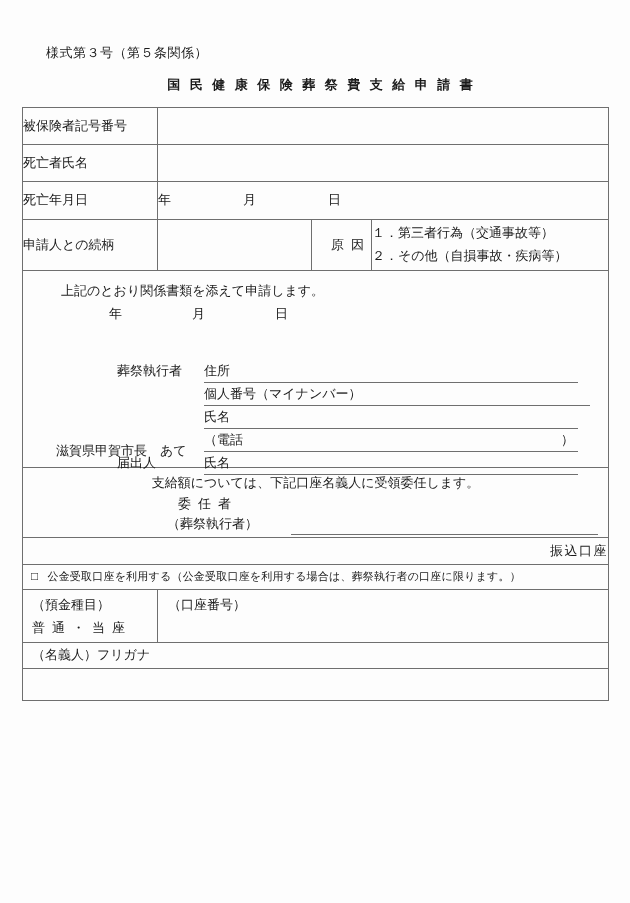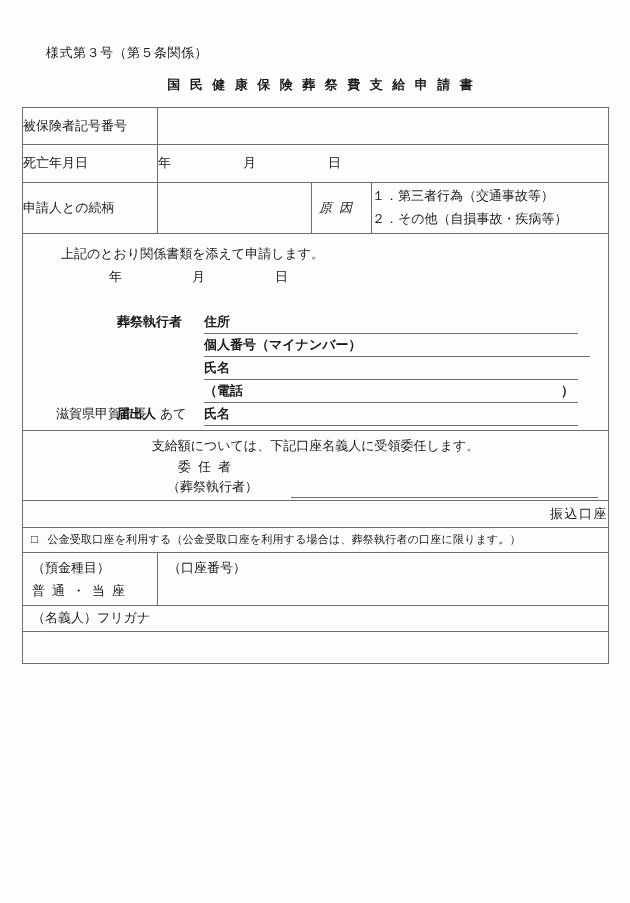--- a/index.html
+++ b/index.html
@@ -73,25 +73,24 @@
   .r-rel  { height: 51px; }
 
   .date-line {
     padding-left: 110px;
     white-space: nowrap;
     letter-spacing: 0.5px;
   }
   .date-line .gap { display: inline-block; width: 64px; }
 
   .cause-lbl {
-    text-align: left;
+    text-align: right;
     letter-spacing: 7px;
     text-indent: 7px;
     white-space: nowrap;
-    font-style: italic;
   }
   .cause-opts {
     padding-left: 9px;
     white-space: nowrap;
   }
   .cause-opts div { line-height: 1.75; }
 
   
   .decl-cell { height: 196px; vertical-align: top; }
   .decl-inner { position: relative; height: 196px; }
@@ -104,23 +103,22 @@
   .decl-date {
     position: absolute;
     left: 86px; top: 34px;
     white-space: nowrap;
     letter-spacing: 0.5px;
   }
   .decl-date .gap { display: inline-block; width: 62px; }
 
   .sig-block {
     position: absolute;
-    left: 0; top: 78px;
+    left: 0; top: 90px;
     width: 100%;
-    font-weight: bold;
   }
   .sig-row {
     position: relative;
     height: 23px;
     white-space: nowrap;
   }
   .sig-who {
     position: absolute;
     left: 94px;
     top: 1px;
@@ -261,20 +259,24 @@
       <col style="width:60px">
       <col style="width:237px">
     </colgroup>
     <tbody>
 
       <tr class="r-top">
         <td class="lbl">被保険者記号番号</td>
         <td class="blank-cell" colspan="3"></td>
       </tr>
 
+      <tr class="r-top">
+        <td class="lbl">死亡者氏名</td>
+        <td class="blank-cell" colspan="3"></td>
+      </tr>
 
       <tr class="r-date">
         <td class="lbl">死亡年月日</td>
         <td class="date-line" colspan="3">
           <span>年</span>
           <span class="gap"></span>
           <span>月</span>
           <span class="gap"></span>
           <span>日</span>
         </td>

